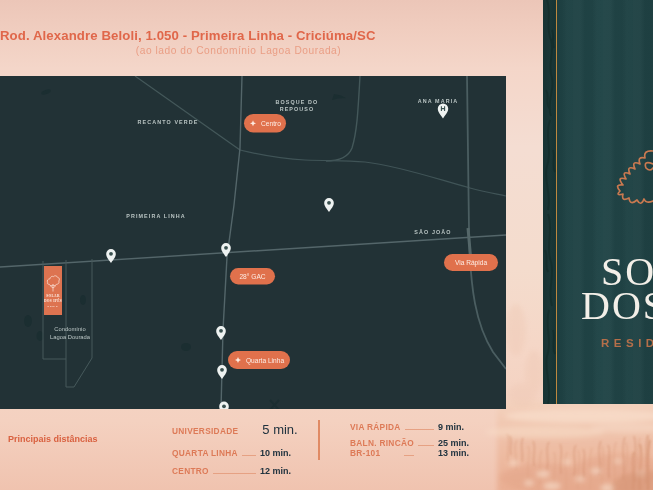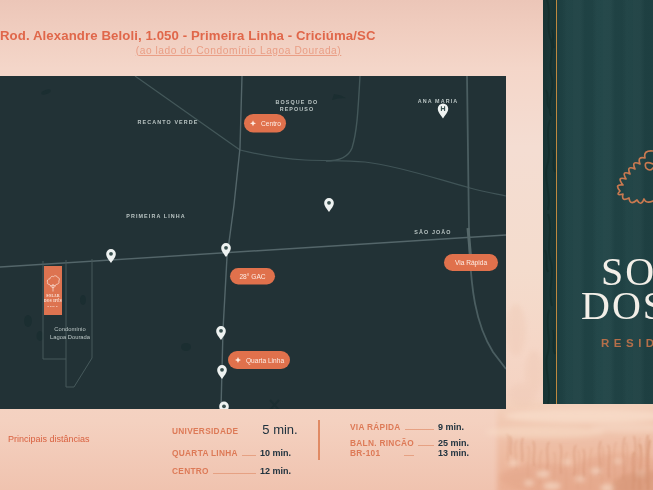--- a/index.html
+++ b/index.html
@@ -94,21 +94,21 @@
     <ellipse cx="529" cy="483" rx="5" ry="3"></ellipse>
     <ellipse cx="641" cy="474" rx="5" ry="3"></ellipse>
     <ellipse cx="580" cy="479" rx="5" ry="2.5"></ellipse>
   </g>
 
   <ellipse cx="648" cy="487" rx="36" ry="16" fill="#d2906f" opacity="0.5" filter="url(#soft)"></ellipse>
 </svg>
 
 <div class="abs" style="left:0;top:28px;width:477px;text-align:left;font-size:13.2px;font-weight:700;letter-spacing:0.1px;color:#e0674a;">Rod. Alexandre Beloli, 1.050 - Primeira Linha - Criciúma/SC</div>
 
-<div class="abs" style="left:0;top:44.5px;width:477px;text-align:center;font-size:10.2px;letter-spacing:0.55px;color:#ea9e85;text-decoration:underline;">(ao lado do Condomínio Lagoa Dourada)</div>
+<div class="abs" style="left:0;top:44.5px;width:477px;text-align:center;font-size:10.2px;letter-spacing:0.55px;color:#ea9e85;">(ao lado do Condomínio Lagoa Dourada)</div>
 
 <svg class="abs" style="left:0;top:76px;" width="506" height="333" viewBox="0 76 506 333" preserveAspectRatio="none">
   <defs>
 
     <g id="pin">
       <path d="M0 0 C-3.6 -4.9 -4.8 -6.4 -4.8 -9.2 A4.8 4.8 0 1 1 4.8 -9.2 C4.8 -6.4 3.6 -4.9 0 0 Z" fill="#eef2f1"></path>
       <circle cy="-9.2" r="1.9" fill="#39504f"></circle>
     </g>
 
     <g id="plane" fill="#fdece2">
@@ -231,21 +231,21 @@
     </g>
   </svg>
 
   <div class="abs" style="left:58px;top:248px;width:200px;font-family:'Liberation Serif',serif;font-size:40px;color:#f3efe8;letter-spacing:2px;">SOL</div>
 
   <div class="abs" style="left:38px;top:282px;width:200px;font-family:'Liberation Serif',serif;font-size:40px;color:#f3efe8;letter-spacing:2px;">DOS&nbsp;I</div>
 
   <div class="abs" style="left:58px;top:337px;width:200px;font-size:11.5px;font-weight:700;color:#b56f4a;letter-spacing:4.5px;">RESIDEN</div>
 </div>
 
-<div class="abs" style="left:8px;top:434px;font-size:9px;font-weight:400;color:#d96140;">Principais distâncias</div>
+<div class="abs" style="left:8px;top:434px;font-size:9px;font-weight:700;color:#d96140;">Principais distâncias</div>
 
 <div class="abs" style="left:172px;top:422px;width:126px;font-size:8.3px;">
 
   <div style="display:flex;height:13px;align-items:baseline;justify-content:center;">
       <span style="color:#dd7a57;font-weight:700;letter-spacing:0.3px;">UNIVERSIDADE</span>
       <span style="flex:1;border-bottom:1px solid #e6a183;margin:0 4px 2px;"></span>
       <span style="color:#20333f;font-weight:400;width:38px;font-size:13px;margin-left:16px;">5 min.</span>
     </div>
 
   <div style="display:flex;height:13px;align-items:baseline;">

